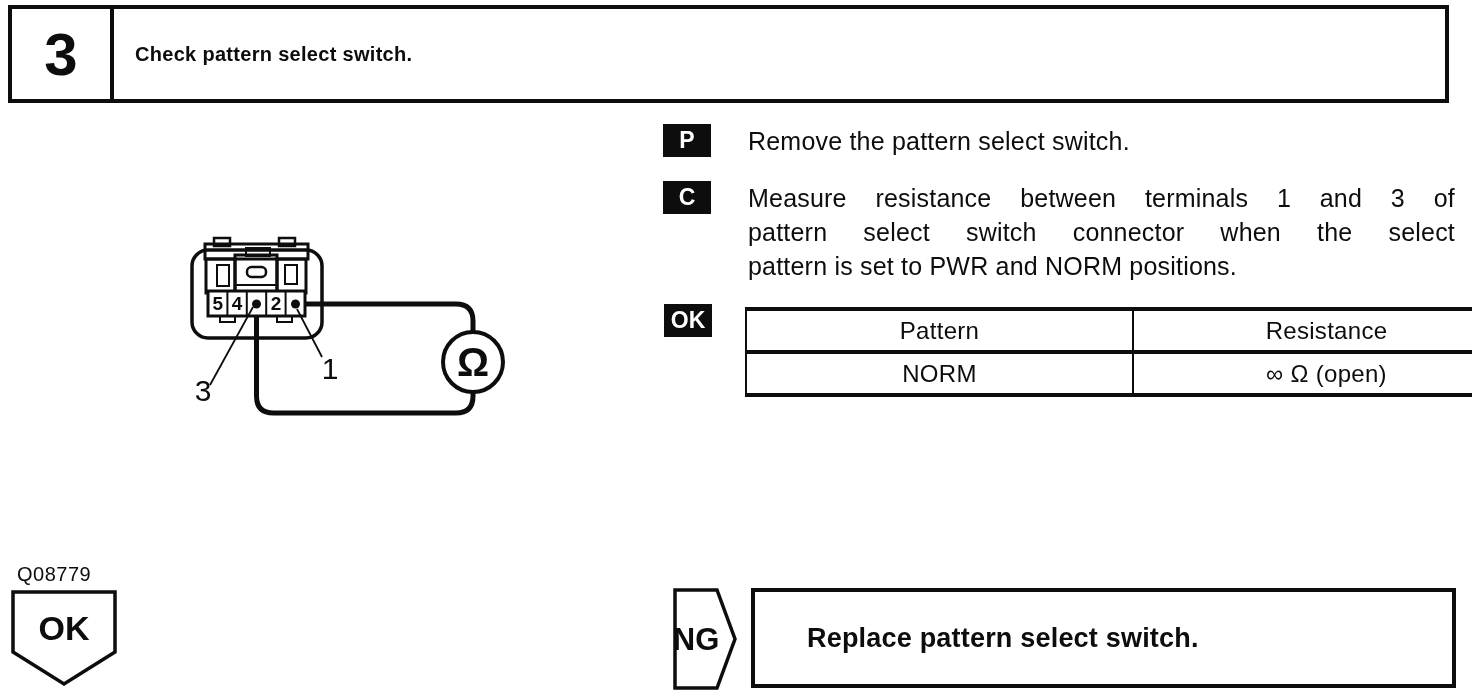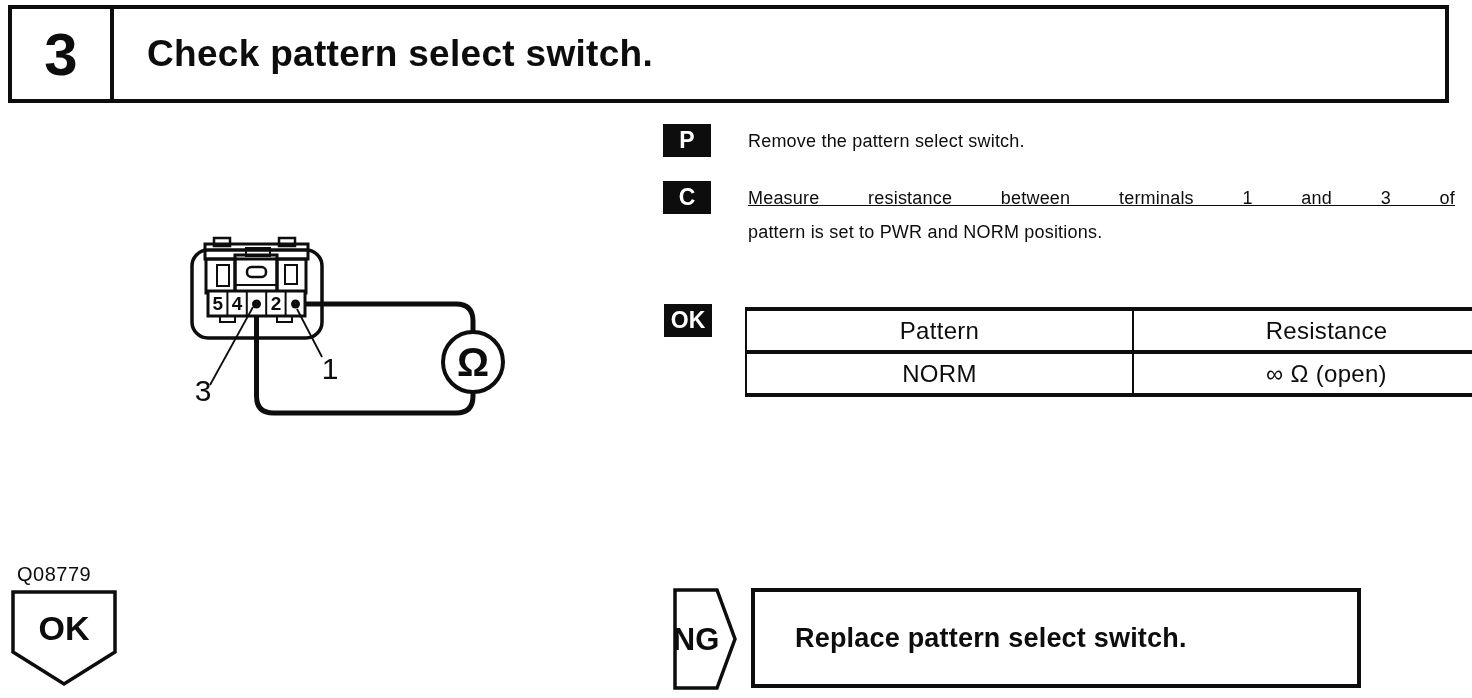--- a/index.html
+++ b/index.html
@@ -10,32 +10,32 @@
   
   .step-header{
     position:absolute;left:8px;top:5px;width:1441px;height:98px;
     border:4px solid #0d0d0d;box-sizing:border-box;display:flex;background:#fff;
   }
   .step-number{
     width:98px;border-right:4px solid #0d0d0d;display:flex;align-items:center;
     justify-content:center;font-size:60px;font-weight:700;
   }
   .step-title{
-    flex:1;display:flex;align-items:center;padding-left:33px;
-    font-size:37px;font-weight:700;letter-spacing:.3px;
+    flex:1;display:flex;align-items:center;padding-left:21px;
+    font-size:20px;font-weight:700;letter-spacing:.3px;
   }
   
   .inst{position:absolute;left:663px;display:flex;gap:37px;align-items:flex-start;}
   .badge{
     width:48px;height:33px;background:#0d0d0d;color:#fff;flex:0 0 48px;
     display:flex;align-items:center;justify-content:center;
     font-size:23px;font-weight:700;
   }
-  .inst-text{width:707px;font-size:18px;line-height:34px;letter-spacing:.2px;}
-  .jline{text-align:justify;height:34px;overflow:hidden;text-decoration:underline;}
+  .inst-text{width:707px;font-size:25px;line-height:34px;letter-spacing:.2px;}
+  .jline{text-align:justify;height:34px;overflow:hidden;}
   .jline::after{content:"";display:inline-block;width:100%;height:0;}
   
   .ok-badge{position:absolute;left:664px;top:304px;}
   .spec-table{
     position:absolute;left:745px;top:307px;width:776px;
     border-collapse:collapse;table-layout:fixed;
   }
   .spec-table th,.spec-table td{
     border-left:2px solid #0d0d0d;border-right:2px solid #0d0d0d;
     border-top:4px solid #0d0d0d;border-bottom:4px solid #0d0d0d;
@@ -46,23 +46,23 @@
   .diagram{position:absolute;left:160px;top:225px;width:370px;height:205px;}
   .diagram .outline{fill:none;stroke:#0d0d0d;}
   .diagram text{fill:#0d0d0d;}
   .fig-code{position:absolute;left:17px;top:563px;font-size:20px;letter-spacing:.5px;}
   
   .ok-flag{position:absolute;left:8px;top:586px;width:112px;height:102px;}
   .ng-flag{position:absolute;left:670px;top:584px;width:72px;height:110px;}
   .flag-shape{fill:#fff;stroke:#0d0d0d;stroke-width:3.5;stroke-linejoin:miter;}
   .flag-text{fill:#0d0d0d;font-weight:700;font-family:"Liberation Sans",sans-serif;}
   .ng-action-box{
-    position:absolute;left:751px;top:588px;width:610px;height:100px;
+    position:absolute;left:751px;top:588px;width:705px;height:100px;
     border:4px solid #0d0d0d;box-sizing:border-box;display:flex;align-items:center;
-    padding-left:40px;font-size:27px;font-weight:700;letter-spacing:.2px;background:#fff;
+    padding-left:52px;font-size:27px;font-weight:700;letter-spacing:.2px;background:#fff;
   }
 </style>
 </head>
 <body>
 
 <div class="canvas">
 
   <div class="step-header">
     <div class="step-number">3</div>
     <div class="step-title">Check pattern select switch.</div>
@@ -116,20 +116,21 @@
     <span class="badge">P</span>
     <div class="inst-text">
       <div>Remove the pattern select switch.</div>
     </div>
   </div>
 
   <div class="inst" style="top:181px;">
     <span class="badge">C</span>
     <div class="inst-text">
       <div class="jline">Measure resistance between terminals 1 and 3 of</div>
+      <div class="jline">pattern select switch connector when the select</div>
       <div>pattern is set to PWR and NORM positions.</div>
     </div>
   </div>
 
   <span class="badge ok-badge">OK</span>
   <table class="spec-table">
     <thead>
       <tr>
         <th>Pattern</th>
         <th>Resistance</th>

